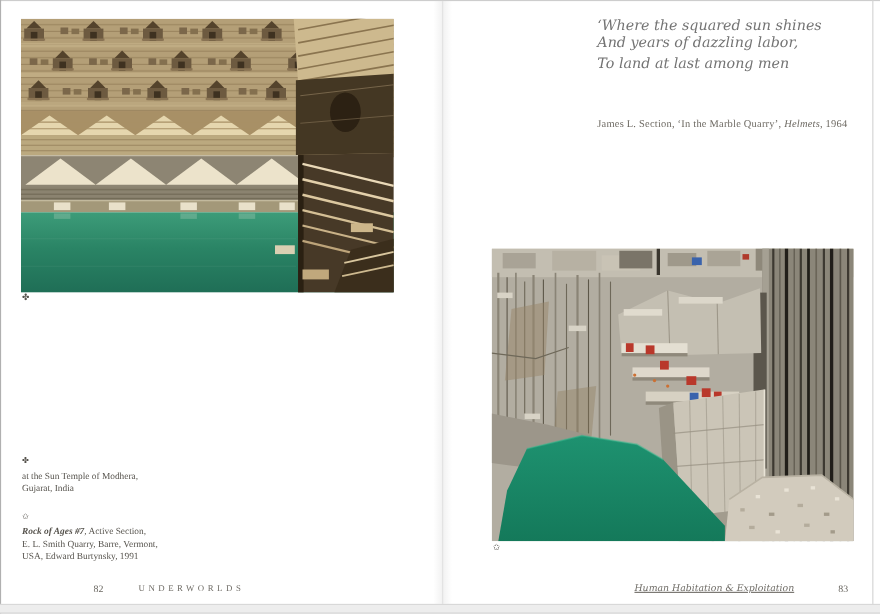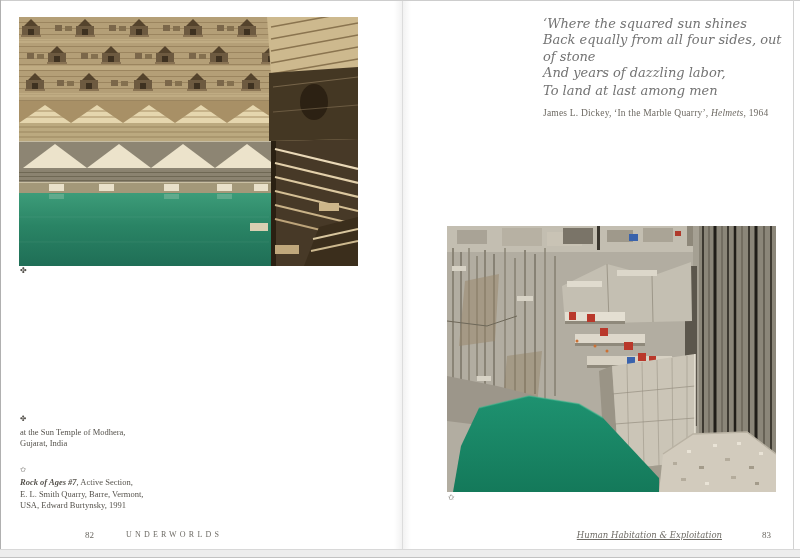--- a/index.html
+++ b/index.html
@@ -206,28 +206,27 @@
       <div>USA, Edward Burtynsky, 1991</div>
     </div>
   </div>
 
   <div class="footer-text folio-left">82</div>
   <div class="footer-text running-left">UNDERWORLDS</div>
 
   <div class="quote">
     <div class="stanza1">
       <div>‘Where the squared sun shines</div>
-      <div>Back equally from all four sides, out of stone</div>
       <div>And years of dazzling labor,</div>
     </div>
     <div class="stanza2">
       <div>To land at last among men</div>
     </div>
   </div>
-  <div class="attribution"><span>James L. Dickey, ‘In the Marble Quarry’, </span><i>Helmets</i><span>, 1964</span></div>
+  <div class="attribution"><span>James L. Section, ‘In the Marble Quarry’, </span><i>Helmets</i><span>, 1964</span></div>
 
   <svg class="photo photo-right" width="329" height="266" viewBox="0 0 329 266">
     <defs>
       <linearGradient id="waterGrad2" x1="0" y1="0" x2="0" y2="1">
         <stop offset="0" stop-color="#1e9270"></stop>
         <stop offset="1" stop-color="#14795a"></stop>
       </linearGradient>
     </defs>
 
     <rect x="0" y="0" width="329" height="266" fill="#b2ada1"></rect>

